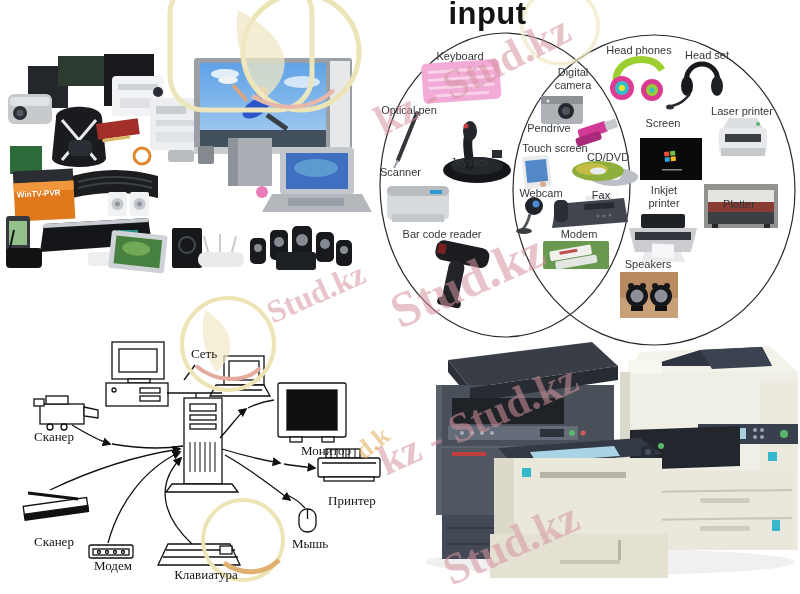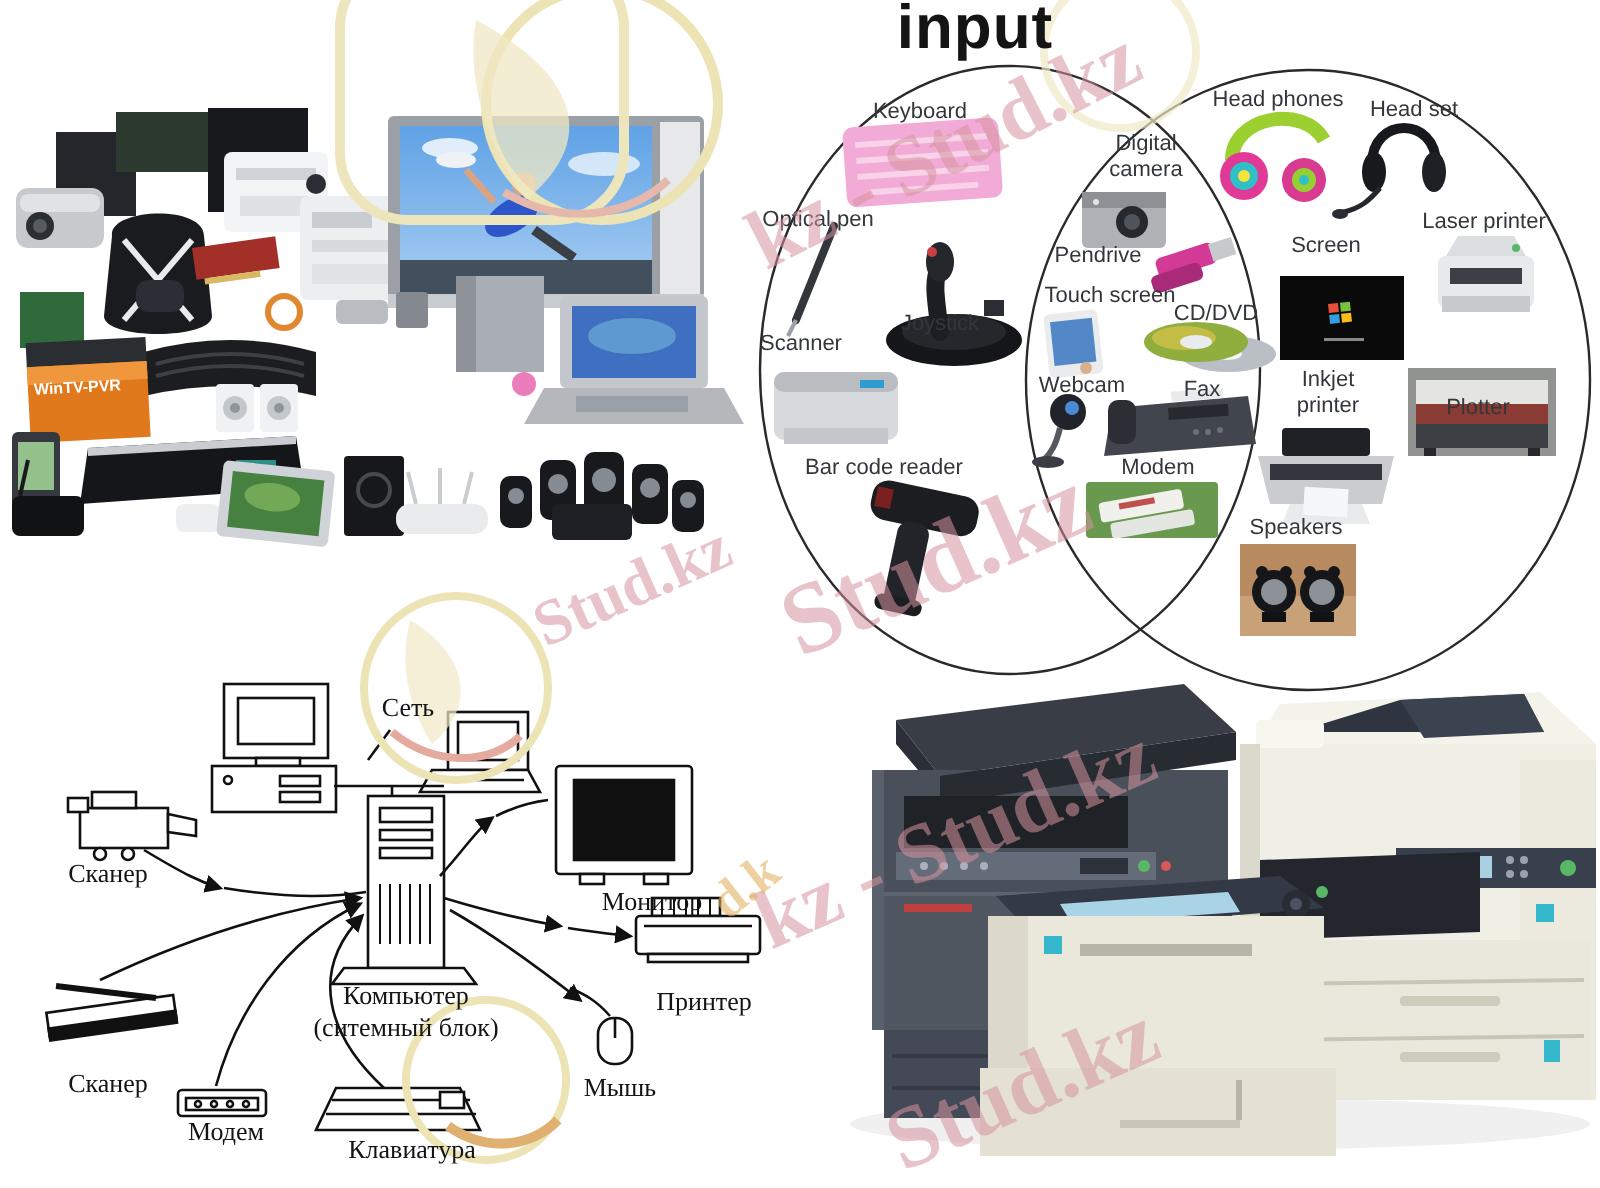--- a/index.html
+++ b/index.html
@@ -507,24 +507,20 @@
 <div class="lbl vl" style="left:678px;top:49px;width:58px;">Head set</div>
 <div class="lbl vl" style="left:706px;top:105px;width:72px;">Laser printer</div>
 <div class="lbl vl" style="left:640px;top:117px;width:46px;">Screen</div>
 <div class="lbl vl" style="left:714px;top:162px;width:50px;margin-top:36px;">Plotter</div>
 <div class="lbl vl" style="left:640px;top:184px;width:48px;">Inkjet printer</div>
 <div class="lbl vl" style="left:620px;top:258px;width:56px;text-align:center;">Speakers</div>
 
 <div class="lbl rl" style="left:184px;top:346px;width:40px;">Сеть</div>
 <div class="lbl rl" style="left:26px;top:429px;width:56px;">Сканер</div>
 <div class="lbl rl" style="left:292px;top:443px;width:68px;">Монитор</div>
-<div class="lbl rl" style="left:150px;top:490px;width:106px;">
-  <span style="display:block;">Компьютер</span>
-  <span style="display:block;">(ситемный блок)</span>
-</div>
 <div class="lbl rl" style="left:320px;top:493px;width:64px;">Принтер</div>
 <div class="lbl rl" style="left:286px;top:536px;width:48px;">Мышь</div>
 <div class="lbl rl" style="left:24px;top:534px;width:60px;">Сканер</div>
 <div class="lbl rl" style="left:86px;top:558px;width:54px;">Модем</div>
 <div class="lbl rl" style="left:160px;top:567px;width:92px;">Клавиатура</div>
 
 <div class="lbl boxlbl" style="left:17px;top:190px;width:54px;">WinTV-PVR</div>
 
 <div class="wm" style="left:388px;top:97px;font-size:42px;transform:rotate(-27deg);">kz - Stud.kz</div>
 <div class="wm" style="left:405px;top:282px;font-size:50px;transform:rotate(-24deg);">Stud.kz</div>

